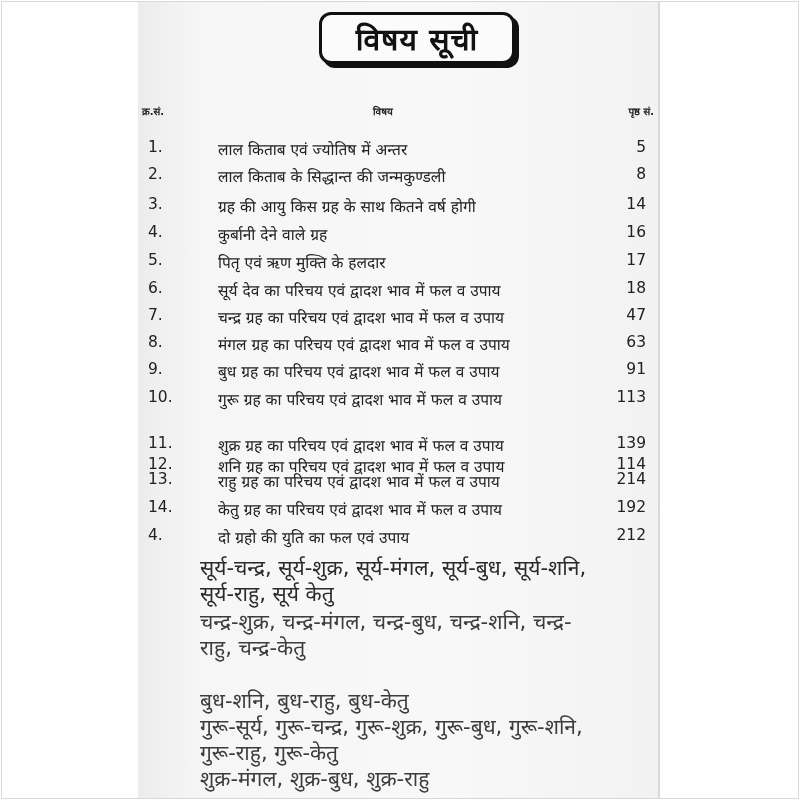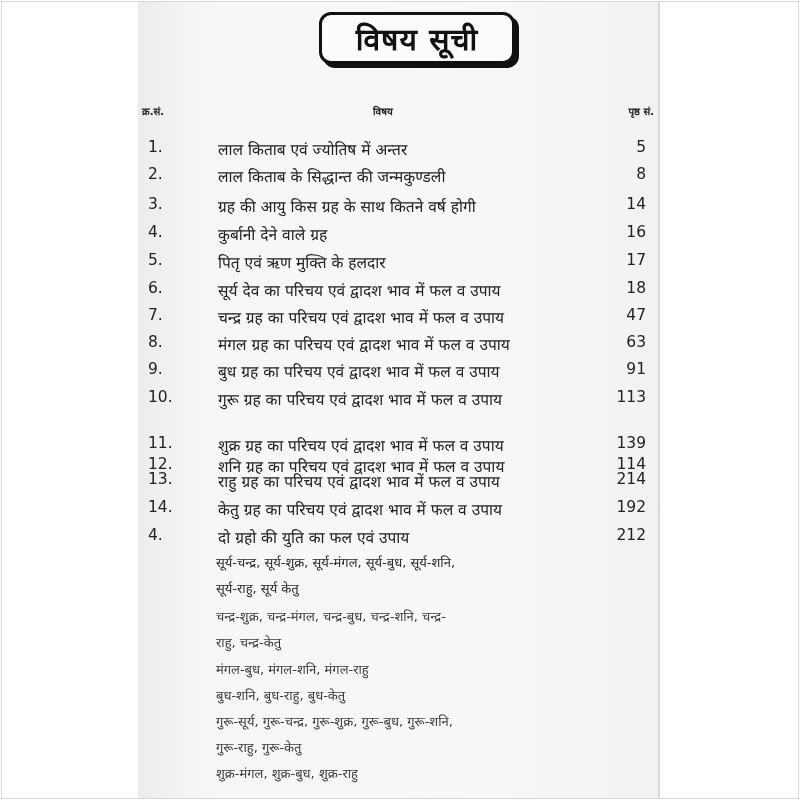--- a/index.html
+++ b/index.html
@@ -46,22 +46,22 @@
     .hdr-page { right: 6px; }
     .row {
       position: absolute; left: 0; right: 0; height: 24px;
       font-size: 15.5px; color: #222;
       white-space: nowrap;
     }
     .row .num { position: absolute; left: 10px; }
     .row .subject { position: absolute; left: 80px; }
     .row .pg { position: absolute; right: 14px; text-align: right; }
     .sub {
-      position: absolute; left: 78px;
-      font-size: 13px; color: #2a2a2a; white-space: nowrap;
+      position: absolute; left: 62px;
+      font-size: 21px; color: #2a2a2a; white-space: nowrap;
     }
     .sub.faded { color: #3c3c3c; text-align: right; }
   </style>
 </head>
 <body>
 
 <div class="frame"></div>
 
 <div class="page">
 
@@ -144,19 +144,18 @@
   <div class="row" style="top:524px">
     <span class="num">4.</span>
     <span class="subject">दो ग्रहो की युति का फल एवं उपाय</span>
     <span class="pg">212</span>
   </div>
 
   <div class="sub" style="top:551px">सूर्य-चन्द्र, सूर्य-शुक्र, सूर्य-मंगल, सूर्य-बुध, सूर्य-शनि,</div>
   <div class="sub" style="top:577px">सूर्य-राहु, सूर्य केतु</div>
   <div class="sub faded" style="top:605px">चन्द्र-शुक्र, चन्द्र-मंगल, चन्द्र-बुध, चन्द्र-शनि, चन्द्र-</div>
   <div class="sub faded" style="top:631px">राहु, चन्द्र-केतु</div>
-  <div class="sub faded" style="top:658px">मंगल-बुध, मंगल-शनि, मंगल-राहु</div>
   <div class="sub faded" style="top:710px">गुरू-सूर्य, गुरू-चन्द्र, गुरू-शुक्र, गुरू-बुध, गुरू-शनि,</div>
   <div class="sub faded" style="top:684px">बुध-शनि, बुध-राहु, बुध-केतु</div>
   <div class="sub faded" style="top:736px">गुरू-राहु, गुरू-केतु</div>
   <div class="sub faded" style="top:762px">शुक्र-मंगल, शुक्र-बुध, शुक्र-राहु</div>
 
 </div>
 
 </body></html>

